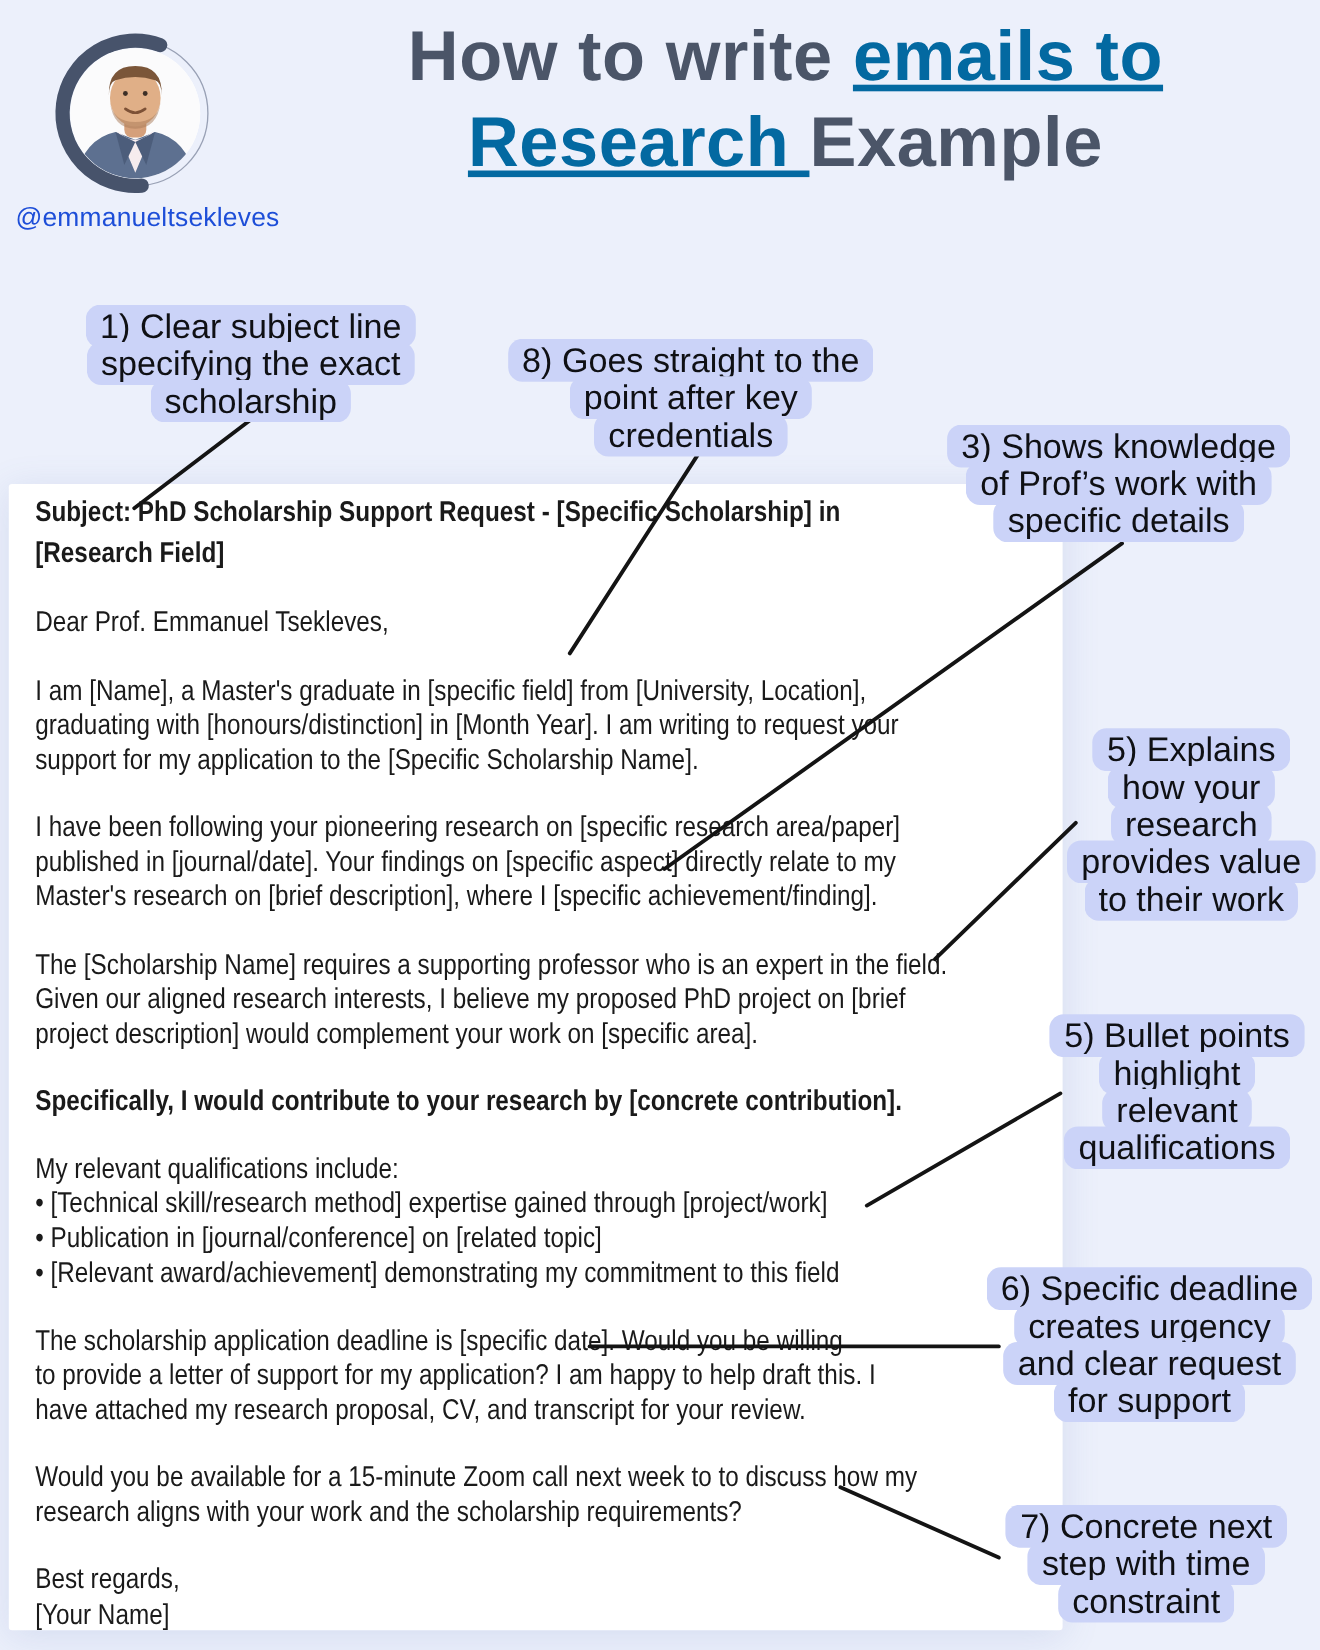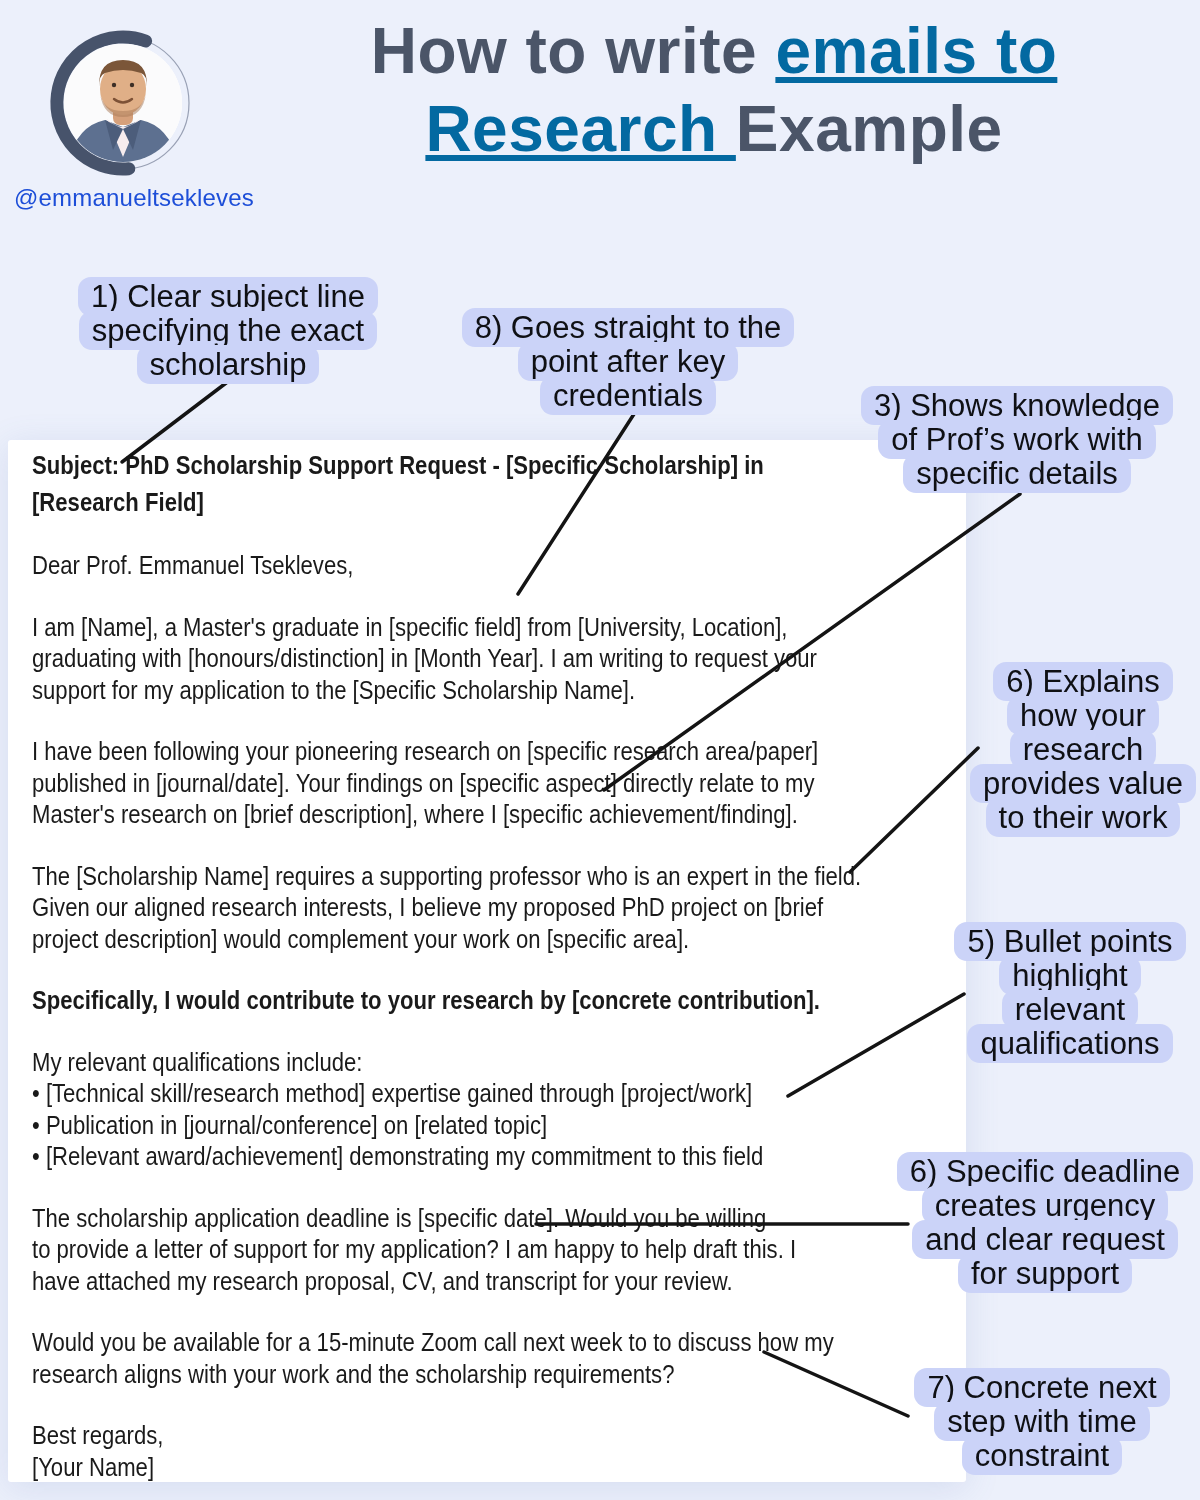--- a/index.html
+++ b/index.html
@@ -135,21 +135,21 @@
 
 <div class="callout c1"><span>1) Clear subject line
 specifying the exact
 scholarship</span></div>
 <div class="callout c2"><span>8) Goes straight to the
 point after key
 credentials</span></div>
 <div class="callout c3"><span>3) Shows knowledge
 of Prof’s work with
 specific details</span></div>
-<div class="callout c4"><span>6) Explains
+<div class="callout c4"><span>5) Explains
 how your
 research
 provides value
 to their work</span></div>
 <div class="callout c5"><span>5) Bullet points
 highlight
 relevant
 qualifications</span></div>
 <div class="callout c6"><span>6) Specific deadline
 creates urgency

